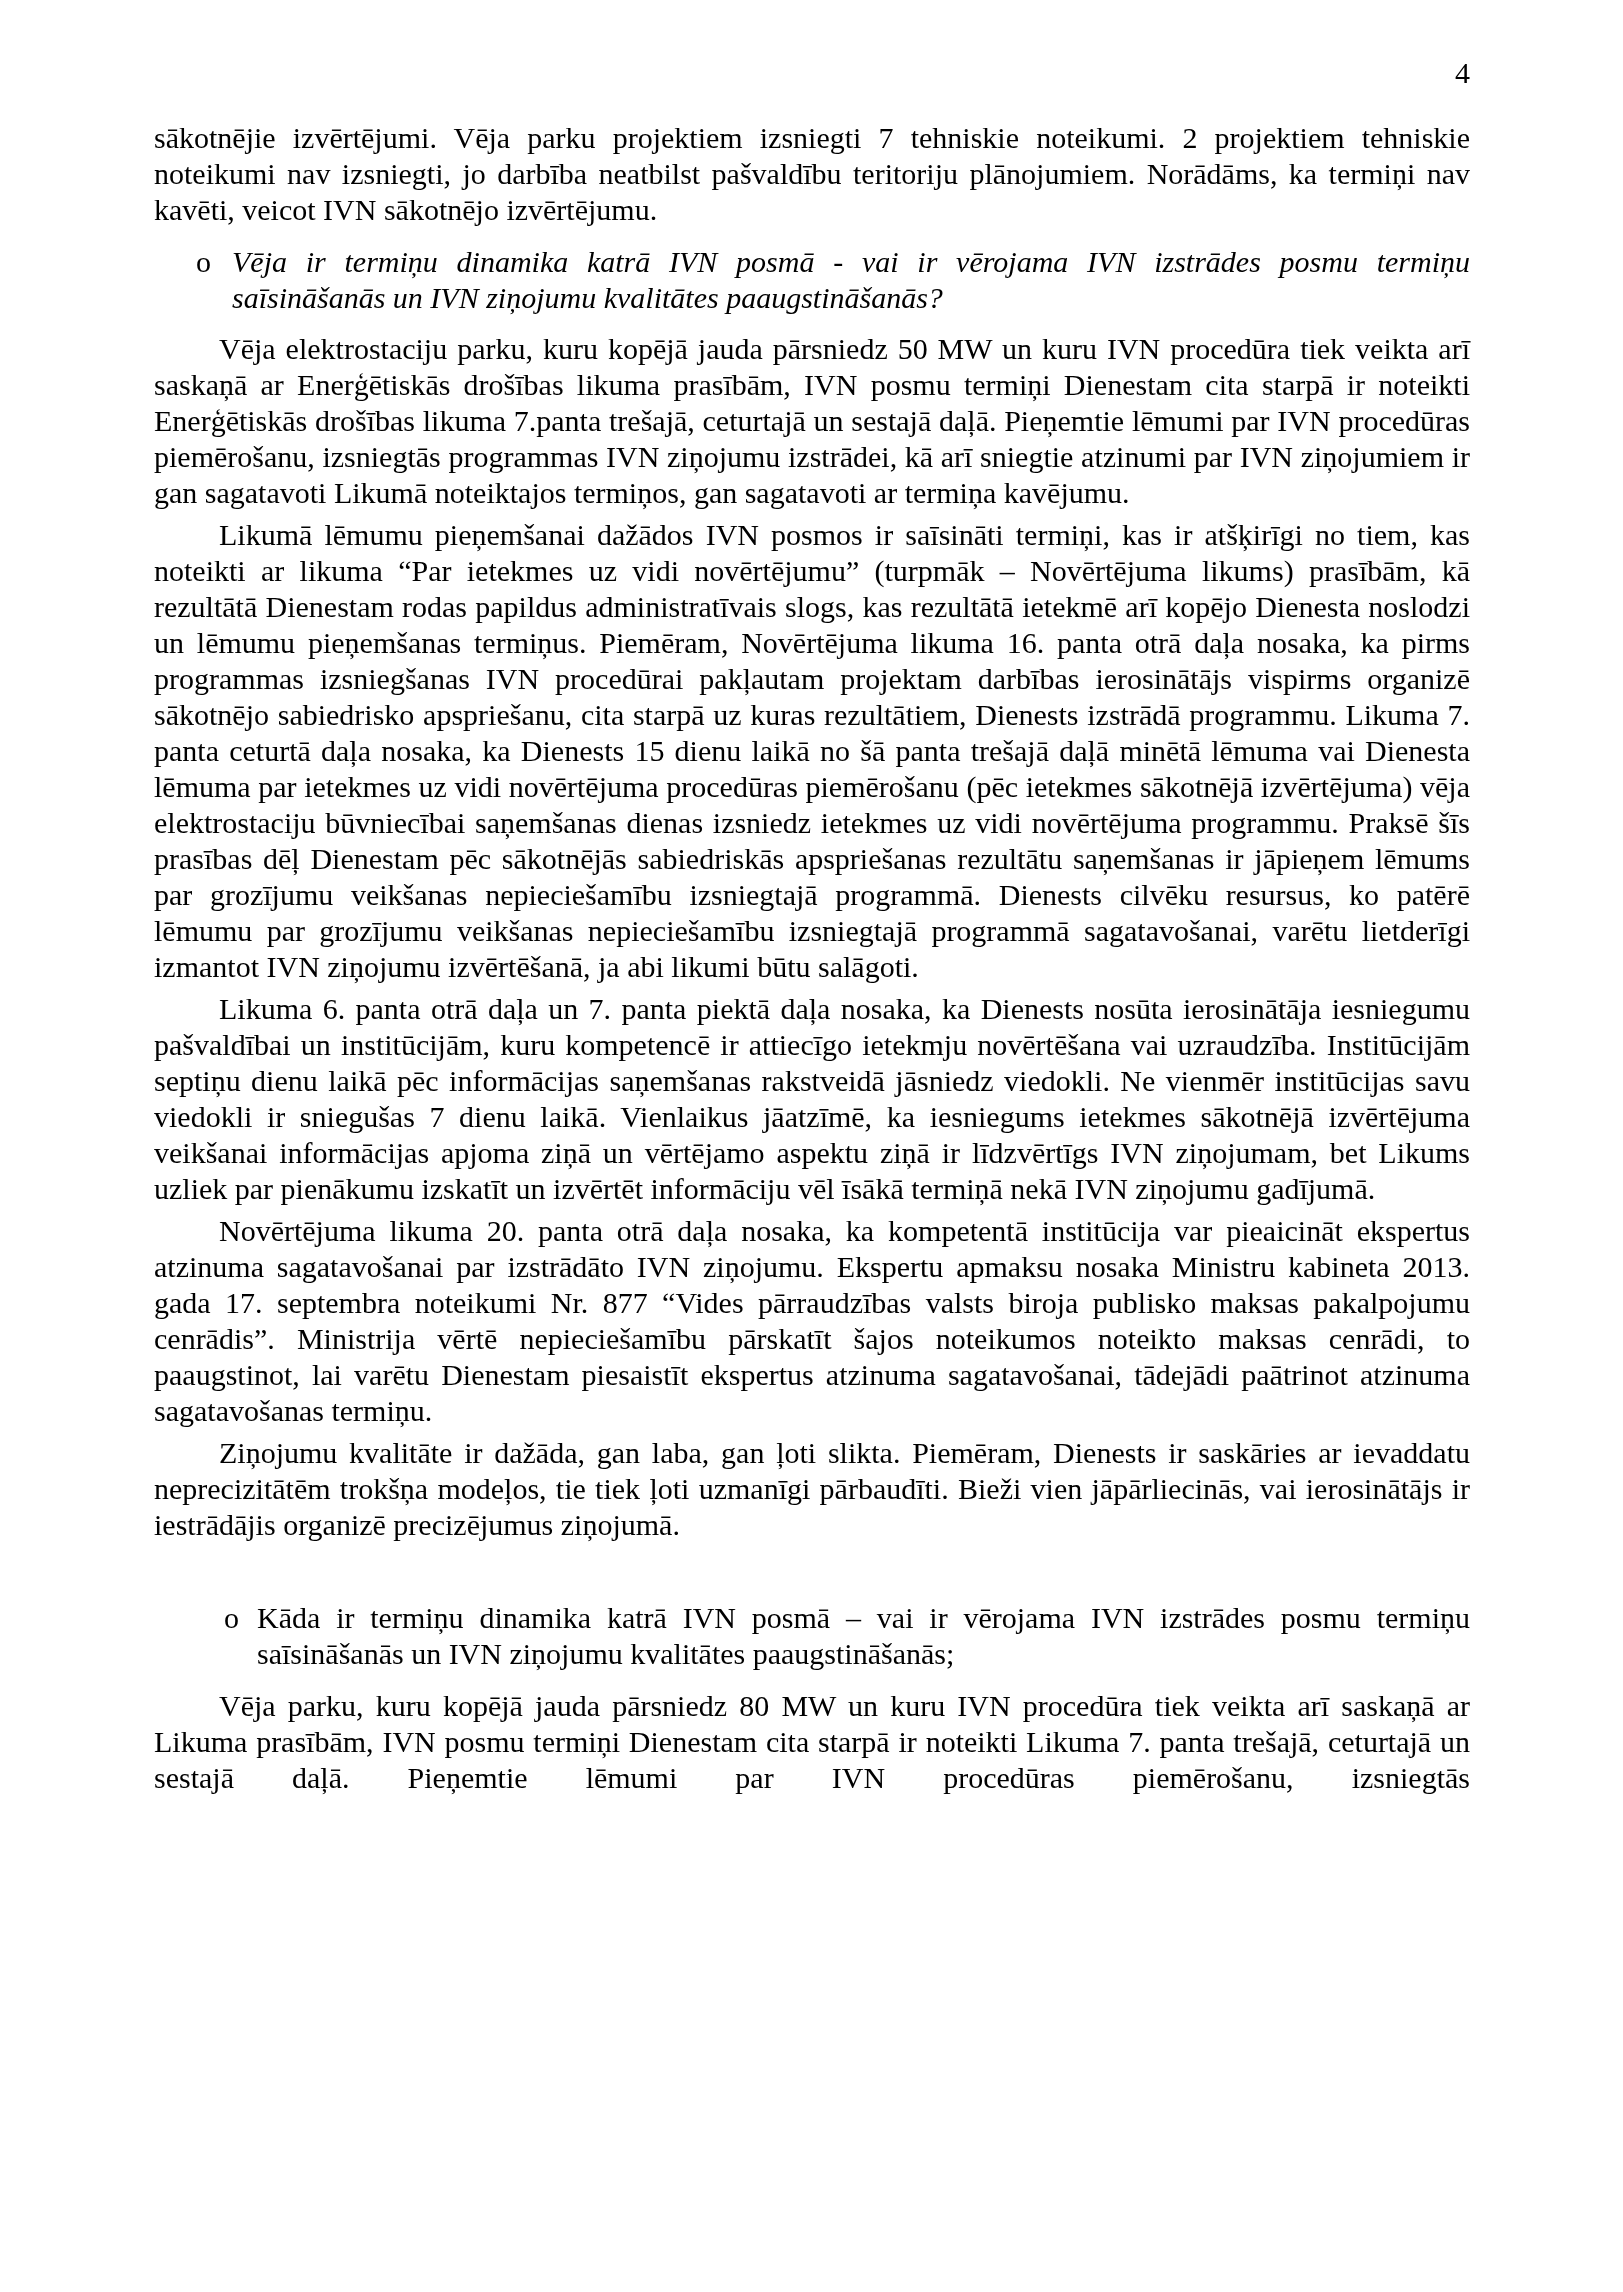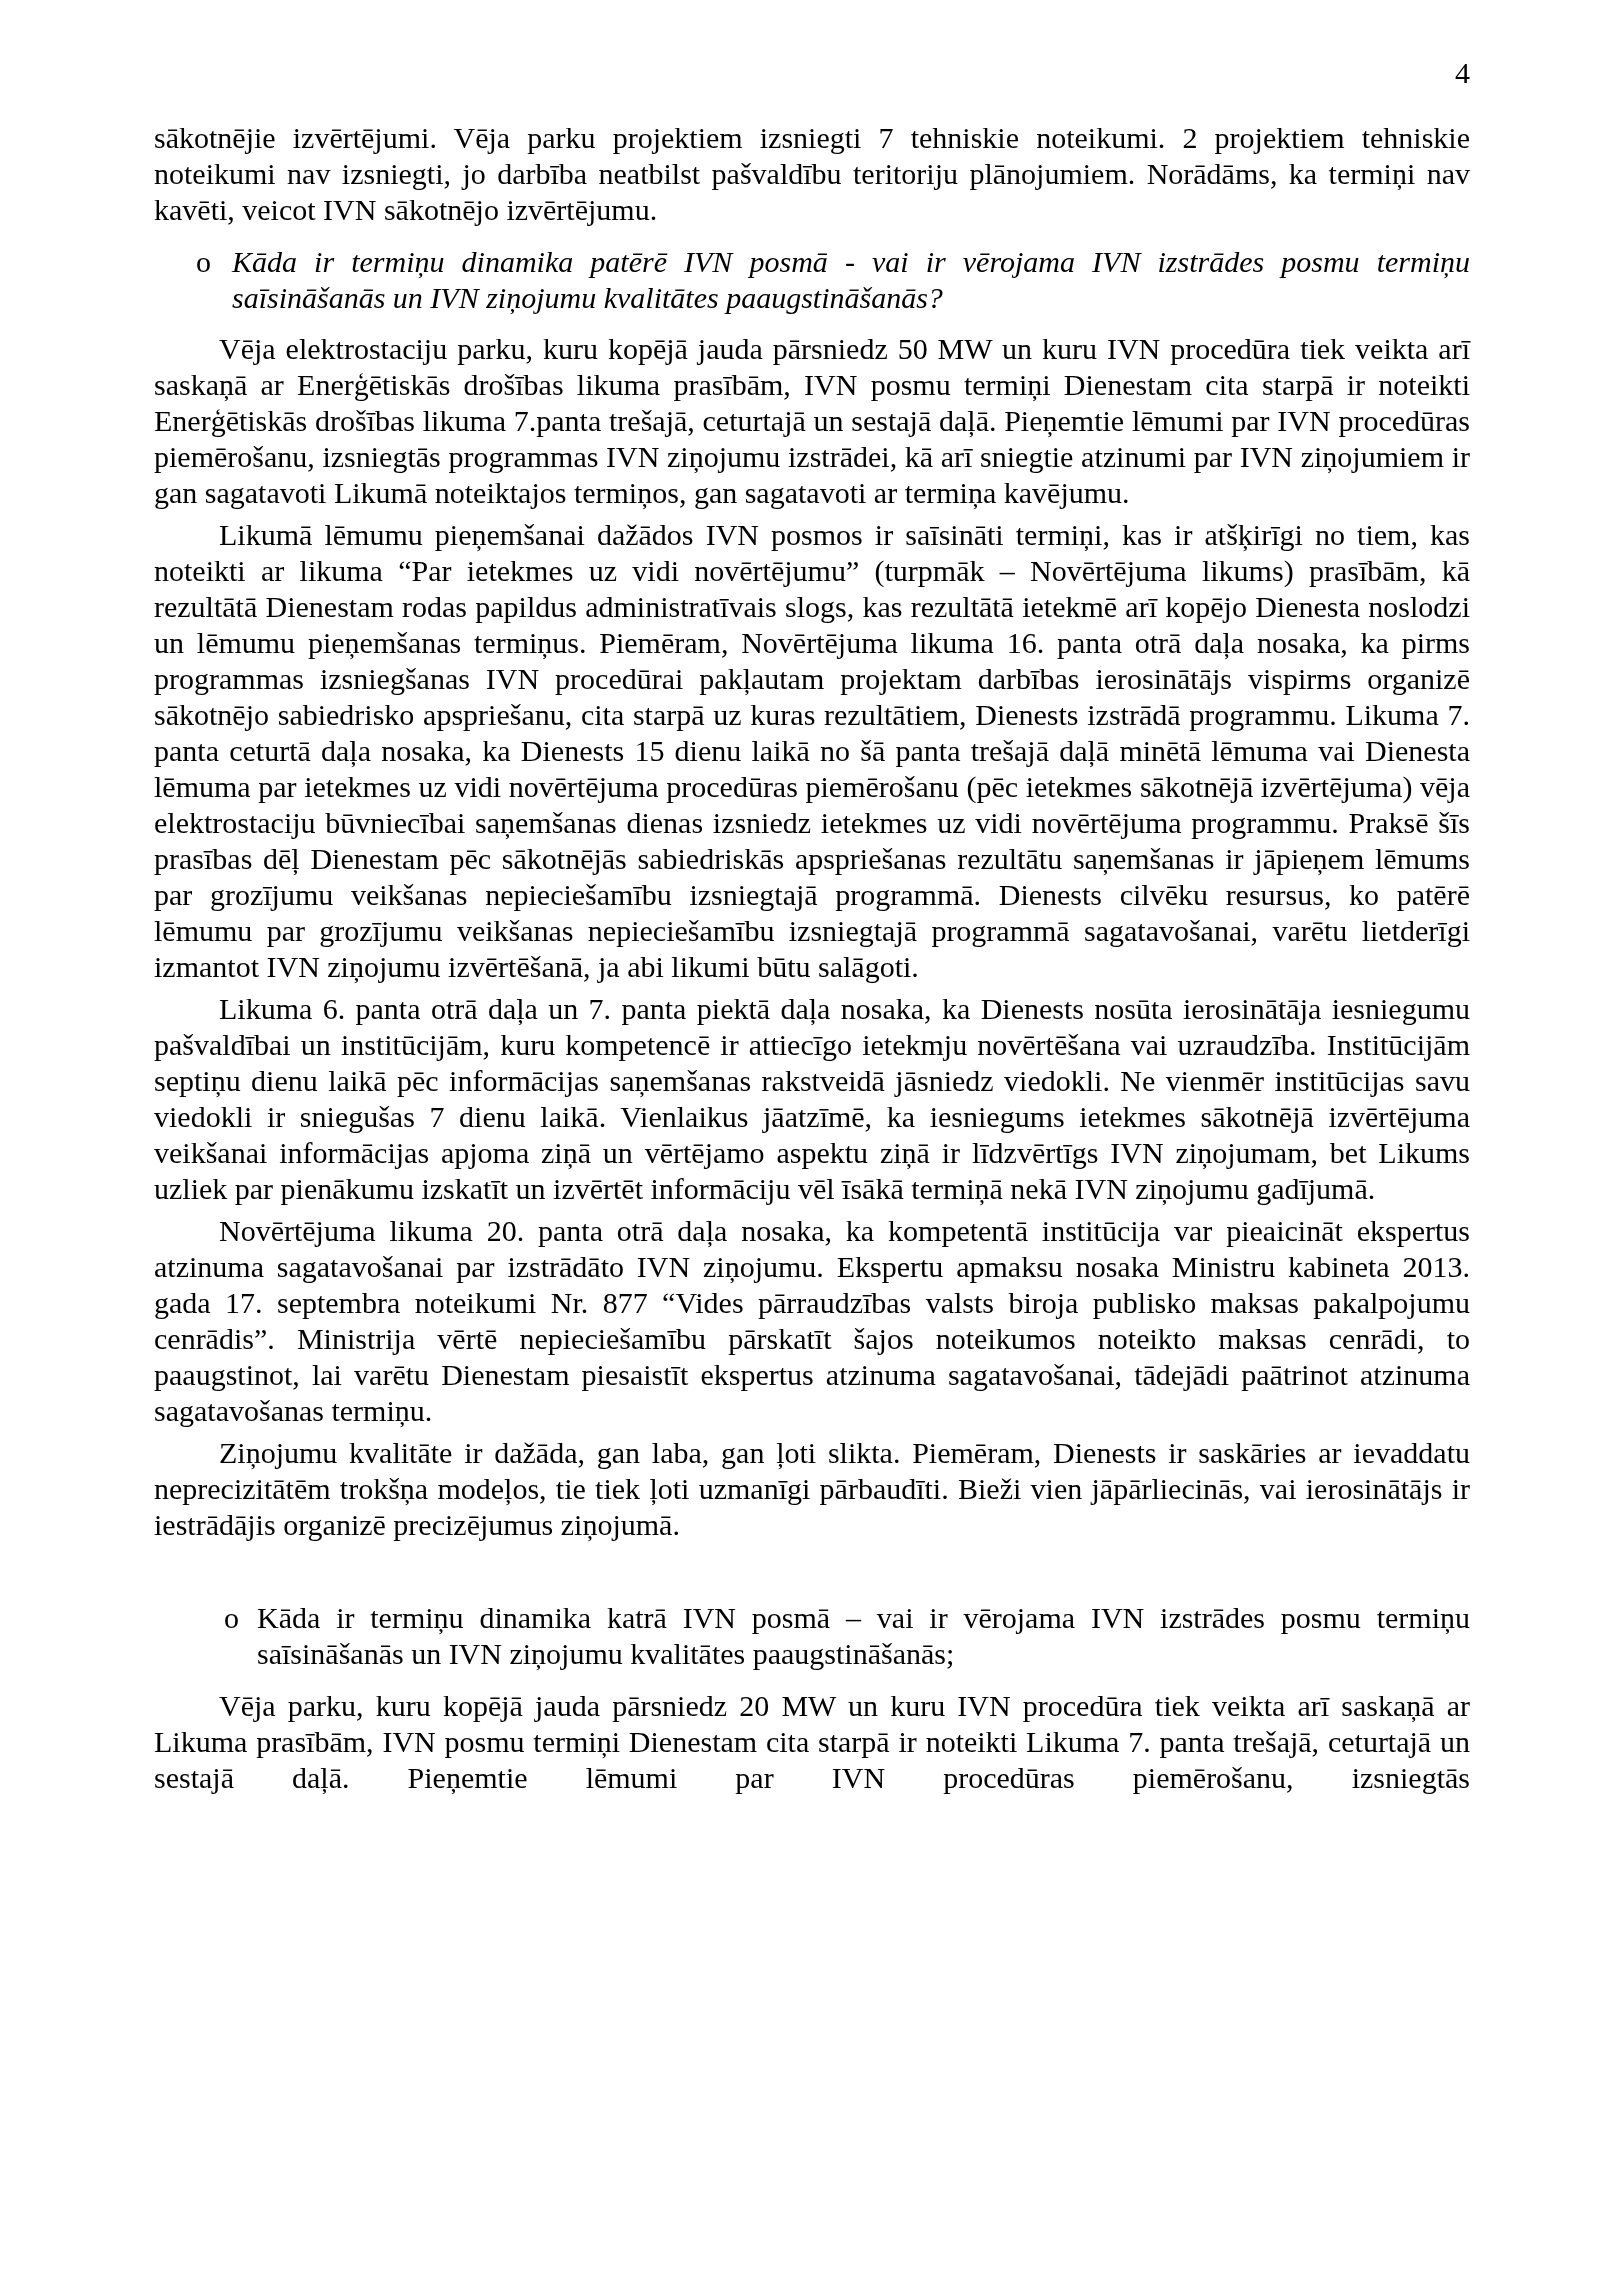--- a/index.html
+++ b/index.html
@@ -66,34 +66,34 @@
 <body>
 
 <div class="page">
 
   <div class="page-number">4</div>
 
   <p class="body no-indent">sākotnējie izvērtējumi. Vēja parku projektiem izsniegti 7 tehniskie noteikumi. 2 projektiem tehniskie noteikumi nav izsniegti, jo darbība neatbilst pašvaldību teritoriju plānojumiem. Norādāms, ka termiņi nav kavēti, veicot IVN sākotnējo izvērtējumu.</p>
 
   <div class="bullet italic">
     <span class="marker">o</span>
-    <span class="text">Kāda ir termiņu dinamika patērē IVN posmā - vai ir vērojama IVN izstrādes posmu termiņu saīsināšanās un IVN ziņojumu kvalitātes paaugstināšanās?</span>
+    <span class="text">Vēja ir termiņu dinamika katrā IVN posmā - vai ir vērojama IVN izstrādes posmu termiņu saīsināšanās un IVN ziņojumu kvalitātes paaugstināšanās?</span>
   </div>
 
   <p class="body">Vēja elektrostaciju parku, kuru kopējā jauda pārsniedz 50 MW un kuru IVN procedūra tiek veikta arī saskaņā ar Enerģētiskās drošības likuma prasībām, IVN posmu termiņi Dienestam cita starpā ir noteikti Enerģētiskās drošības likuma 7.panta trešajā, ceturtajā un sestajā daļā. Pieņemtie lēmumi par IVN procedūras piemērošanu, izsniegtās programmas IVN ziņojumu izstrādei, kā arī sniegtie atzinumi par IVN ziņojumiem ir gan sagatavoti Likumā noteiktajos termiņos, gan sagatavoti ar termiņa kavējumu.</p>
 
   <p class="body">Likumā lēmumu pieņemšanai dažādos IVN posmos ir saīsināti termiņi, kas ir atšķirīgi no tiem, kas noteikti ar likuma “Par ietekmes uz vidi novērtējumu” (turpmāk – Novērtējuma likums) prasībām, kā rezultātā Dienestam rodas papildus administratīvais slogs, kas rezultātā ietekmē arī kopējo Dienesta noslodzi un lēmumu pieņemšanas termiņus. Piemēram, Novērtējuma likuma 16. panta otrā daļa nosaka, ka pirms programmas izsniegšanas IVN procedūrai pakļautam projektam darbības ierosinātājs vispirms organizē sākotnējo sabiedrisko apspriešanu, cita starpā uz kuras rezultātiem, Dienests izstrādā programmu. Likuma 7. panta ceturtā daļa nosaka, ka Dienests 15 dienu laikā no šā panta trešajā daļā minētā lēmuma vai Dienesta lēmuma par ietekmes uz vidi novērtējuma procedūras piemērošanu (pēc ietekmes sākotnējā izvērtējuma) vēja elektrostaciju būvniecībai saņemšanas dienas izsniedz ietekmes uz vidi novērtējuma programmu. Praksē šīs prasības dēļ Dienestam pēc sākotnējās sabiedriskās apspriešanas rezultātu saņemšanas ir jāpieņem lēmums par grozījumu veikšanas nepieciešamību izsniegtajā programmā. Dienests cilvēku resursus, ko patērē lēmumu par grozījumu veikšanas nepieciešamību izsniegtajā programmā sagatavošanai, varētu lietderīgi izmantot IVN ziņojumu izvērtēšanā, ja abi likumi būtu salāgoti.</p>
 
   <p class="body">Likuma 6. panta otrā daļa un 7. panta piektā daļa nosaka, ka Dienests nosūta ierosinātāja iesniegumu pašvaldībai un institūcijām, kuru kompetencē ir attiecīgo ietekmju novērtēšana vai uzraudzība. Institūcijām septiņu dienu laikā pēc informācijas saņemšanas rakstveidā jāsniedz viedokli. Ne vienmēr institūcijas savu viedokli ir sniegušas 7 dienu laikā. Vienlaikus jāatzīmē, ka iesniegums ietekmes sākotnējā izvērtējuma veikšanai informācijas apjoma ziņā un vērtējamo aspektu ziņā ir līdzvērtīgs IVN ziņojumam, bet Likums uzliek par pienākumu izskatīt un izvērtēt informāciju vēl īsākā termiņā nekā IVN ziņojumu gadījumā.</p>
 
   <p class="body">Novērtējuma likuma 20. panta otrā daļa nosaka, ka kompetentā institūcija var pieaicināt ekspertus atzinuma sagatavošanai par izstrādāto IVN ziņojumu. Ekspertu apmaksu nosaka Ministru kabineta 2013. gada 17. septembra noteikumi Nr. 877 “Vides pārraudzības valsts biroja publisko maksas pakalpojumu cenrādis”. Ministrija vērtē nepieciešamību pārskatīt šajos noteikumos noteikto maksas cenrādi, to paaugstinot, lai varētu Dienestam piesaistīt ekspertus atzinuma sagatavošanai, tādejādi paātrinot atzinuma sagatavošanas termiņu.</p>
 
   <p class="body">Ziņojumu kvalitāte ir dažāda, gan laba, gan ļoti slikta. Piemēram, Dienests ir saskāries ar ievaddatu neprecizitātēm trokšņa modeļos, tie tiek ļoti uzmanīgi pārbaudīti. Bieži vien jāpārliecinās, vai ierosinātājs ir iestrādājis organizē precizējumus ziņojumā.</p>
 
   <div class="bullet bold">
     <span class="marker">o</span>
     <span class="text">Kāda ir termiņu dinamika katrā IVN posmā – vai ir vērojama IVN izstrādes posmu termiņu saīsināšanās un IVN ziņojumu kvalitātes paaugstināšanās;</span>
   </div>
 
-  <p class="body cont">Vēja parku, kuru kopējā jauda pārsniedz 20 MW un kuru IVN procedūra tiek veikta arī saskaņā ar Likuma prasībām, IVN posmu termiņi Dienestam cita starpā ir noteikti Likuma 7. panta trešajā, ceturtajā un sestajā daļā. Pieņemtie lēmumi par IVN procedūras piemērošanu, izsniegtās</p>
+  <p class="body cont">Vēja parku, kuru kopējā jauda pārsniedz 80 MW un kuru IVN procedūra tiek veikta arī saskaņā ar Likuma prasībām, IVN posmu termiņi Dienestam cita starpā ir noteikti Likuma 7. panta trešajā, ceturtajā un sestajā daļā. Pieņemtie lēmumi par IVN procedūras piemērošanu, izsniegtās</p>
 
 </div>
 
 
 </body></html>

